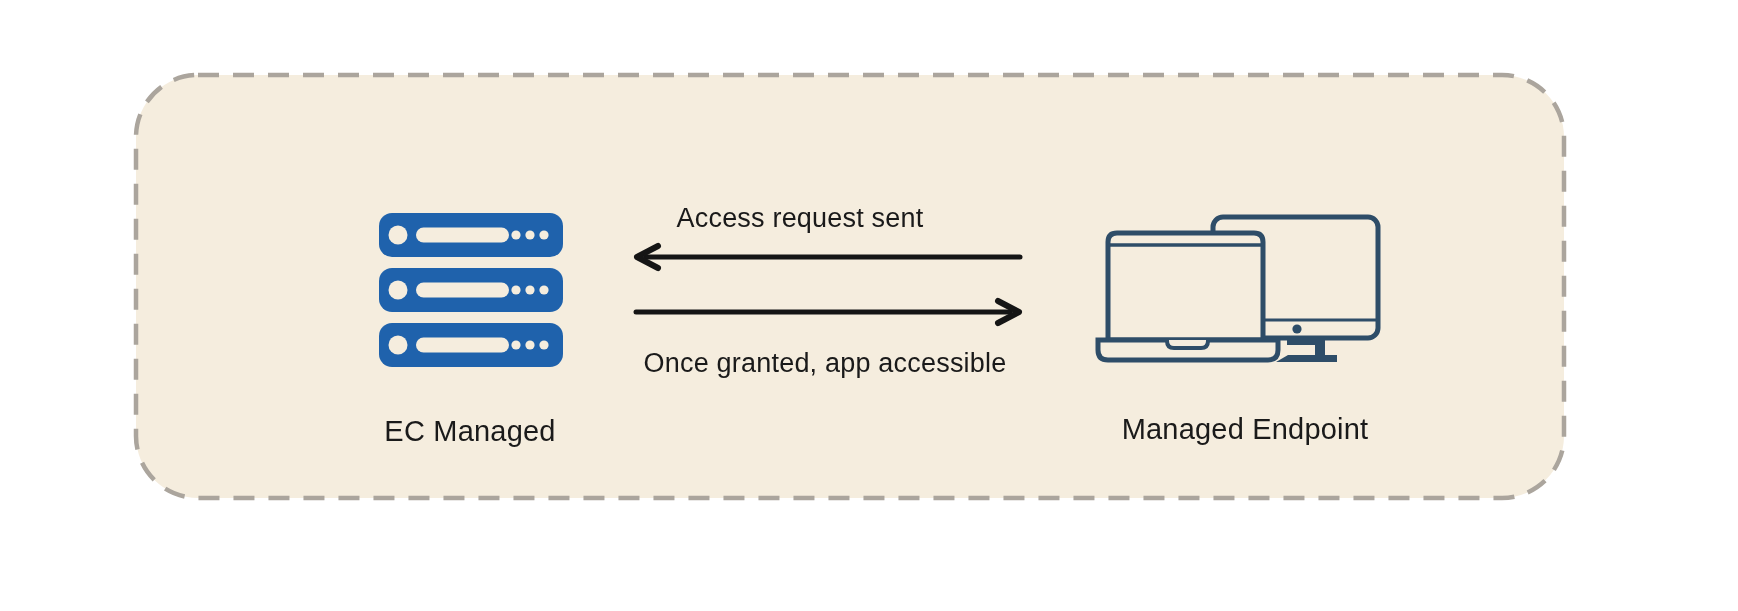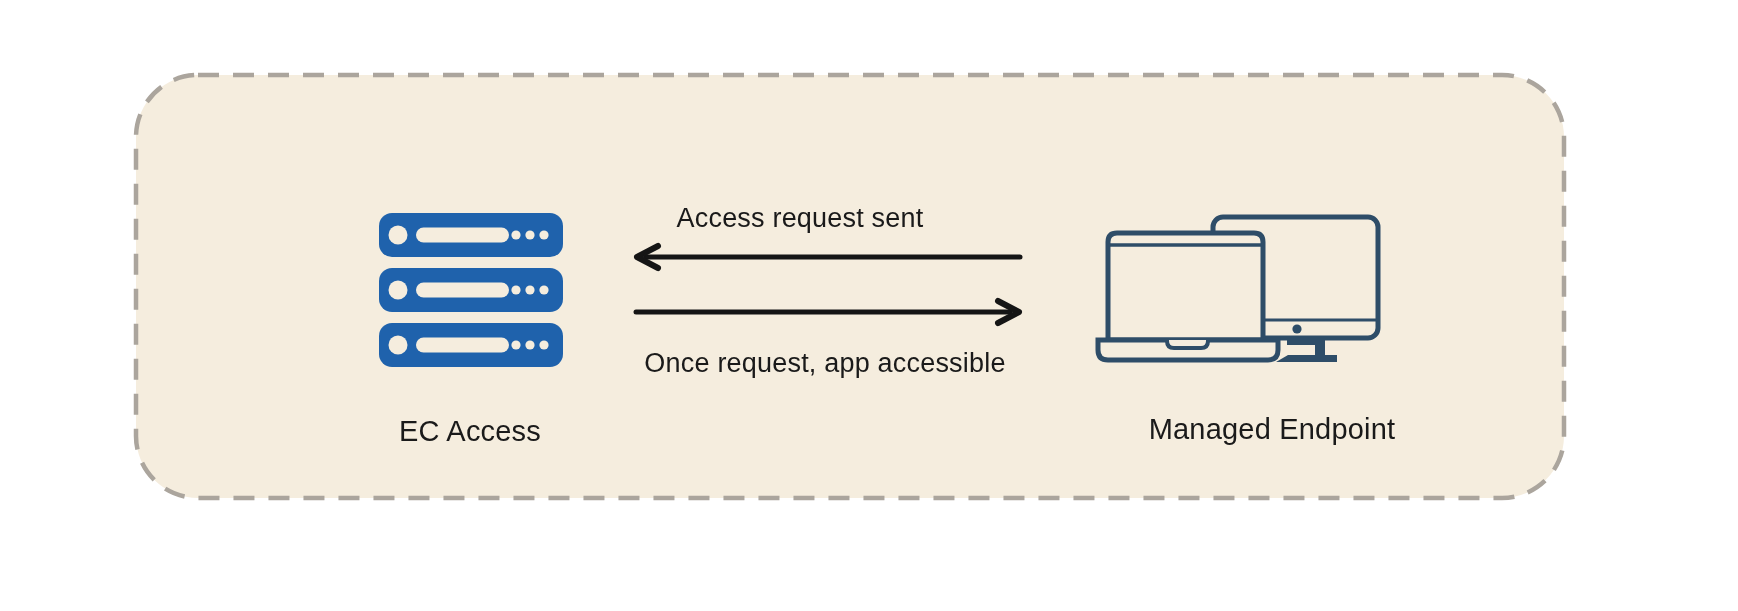--- a/index.html
+++ b/index.html
@@ -94,19 +94,19 @@
     </g>
 
     <g style="stroke:var(--arrow-color,#151515)" fill="none" stroke-linecap="round" stroke-linejoin="round">
       <line x1="36" y1="82" x2="410" y2="82" stroke-width="5"></line>
       <path d="M398,71 L419,82 L398,93" stroke-width="6"></path>
     </g>
   </svg>
 
   <div class="label flow-label" style="left:800px;top:218px">Access request sent</div>
 
-  <div class="label flow-label" style="left:825px;top:363px">Once request, app accessible</div>
+  <div class="label flow-label" style="left:825px;top:363px">Once granted, app accessible</div>
 
-  <div class="label node-label" style="left:470px;top:431px">EC Access</div>
+  <div class="label node-label" style="left:470px;top:431px">EC Managed</div>
 
-  <div class="label node-label" style="left:1272px;top:429px">Managed Endpoint</div>
+  <div class="label node-label" style="left:1245px;top:429px">Managed Endpoint</div>
 
 </div>
 
 </body></html>

